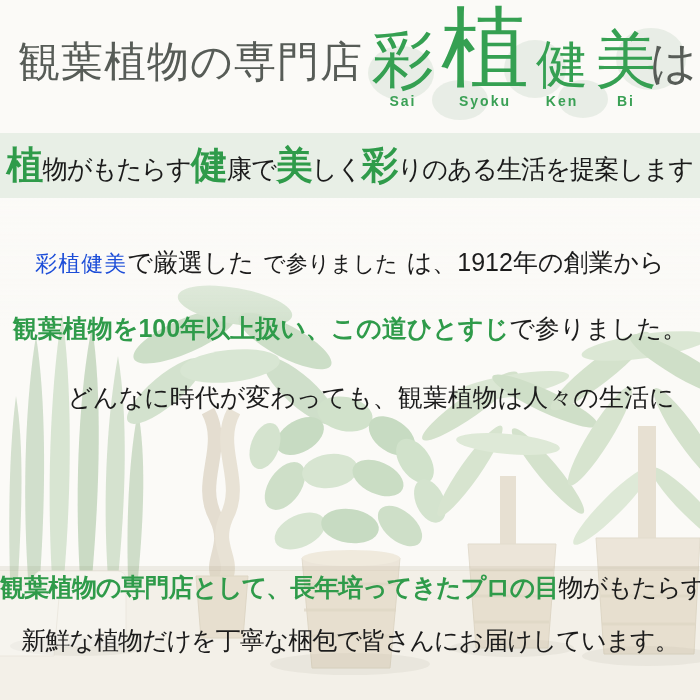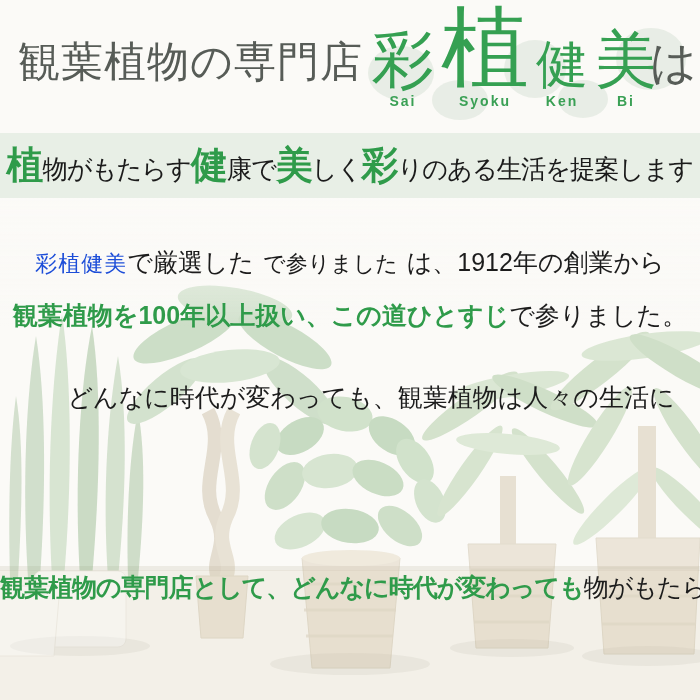--- a/index.html
+++ b/index.html
@@ -40,21 +40,21 @@
   .band-line .b{font-size:26px;color:#1b1b1b;font-weight:500;}
   
   .line{
     position:absolute;left:0;width:700px;text-align:center;white-space:nowrap;z-index:2;
     font-size:25px;color:#1c1c1c;font-weight:500;
   }
   .line .brand{font-family:"DejaVu Serif",serif;color:#1d4ed8;font-size:22px;letter-spacing:1px;}
   .line .green{color:#2f9b4a;font-weight:700;}
   .line .small{font-size:22px;margin:0 9px;}
   .l1{top:246px;}
-  .l2{top:299px;}
+  .l2{top:312px;}
   .l3{top:381px;padding-left:21px;}
   .l4{top:437px;}
   .l5{top:516px;}
   .l6{top:571px;letter-spacing:-1px;}
   .l7{top:624px;letter-spacing:-1px;}
 </style>
 </head>
 <body>
 
 <div class="stage">
@@ -202,17 +202,20 @@
     <span class="green">観葉植物を100年以上扱い、この道ひとすじ</span><span>で参りました。</span>
   </div>
 
   <div class="line l3">
     <span>どんなに時代が変わっても、観葉植物は人々の生活に</span>
   </div>
 
 
 
   <div class="line l6">
-    <span class="green">観葉植物の専門店として、どんなに時代が変わっても</span><span>物がもたらす</span>
-  </div>
-
+    <span class="green">観葉植物の専門店として、長年培ってきたプロの目</span><span>物がもたらす</span>
+  </div>
+
+  <div class="line l7">
+    <span>新鮮な植物だけを丁寧な梱包で皆さんにお届けしています。</span>
+  </div>
 
 </div>
 
 </body></html>

